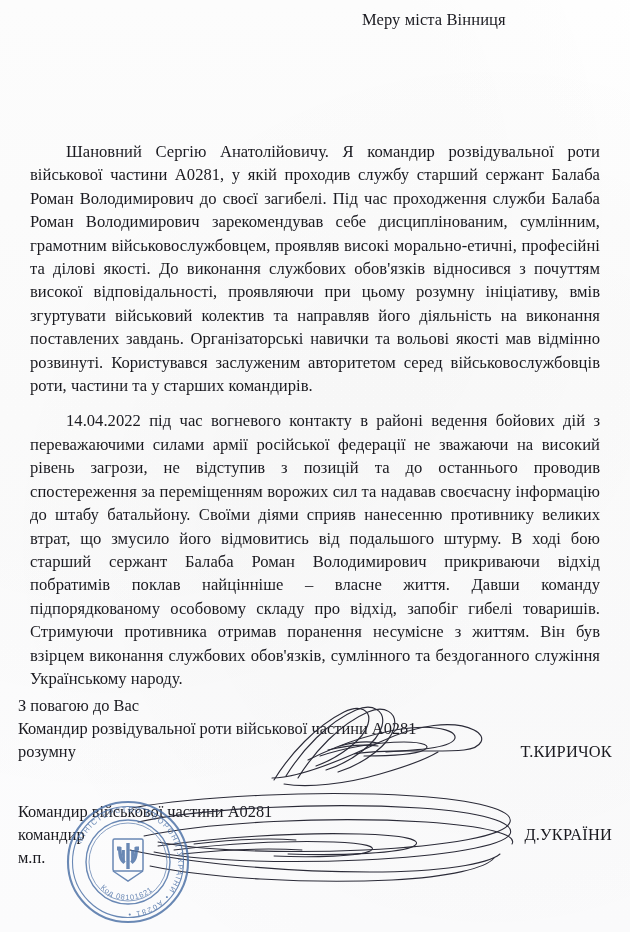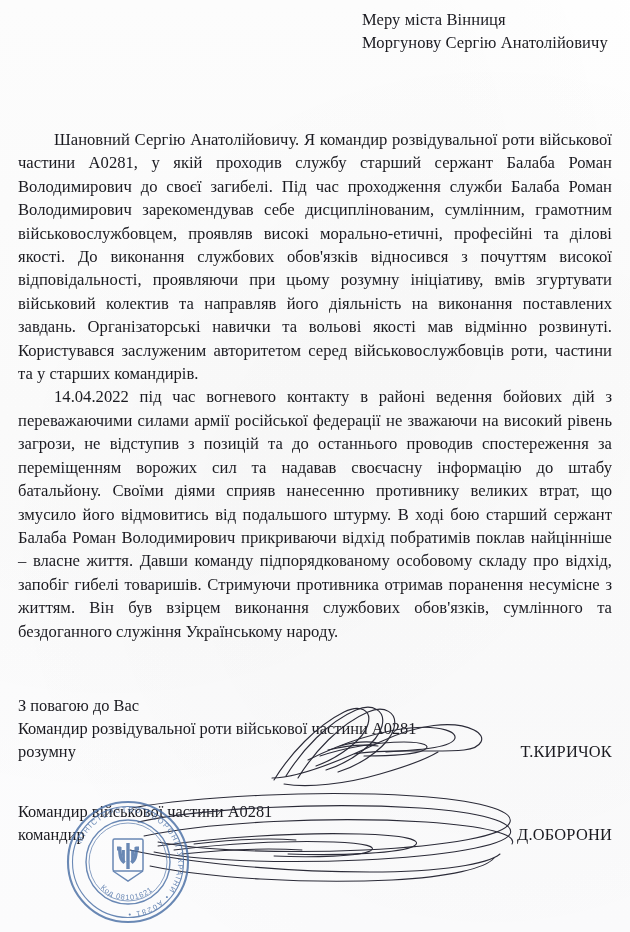--- a/index.html
+++ b/index.html
@@ -52,21 +52,21 @@
     top: 128px;
     width: 594px;
   }
   .para {
     text-align: justify;
     text-justify: inter-word;
     text-indent: 36px;
     font-size: 16.6px;
     line-height: 23.4px;
     letter-spacing: 0.02px;
-    margin: 0;
+    margin: 12px;
     hyphens: none;
   }
   .para + .para {
     margin-top: 0;
   }
 
   
   .sign-block {
     position: absolute;
     left: 18px;
@@ -133,43 +133,43 @@
 </style>
 </head>
 <body>
 
 <div class="paper"></div>
 
 <div class="page">
 
   <div class="addressee">
     <div>Меру міста Вінниця</div>
-    <div>Моргунову Сергію Анатолійовичу</div>
   </div>
 
   <div class="body-text">
     <p class="para">Шановний Сергію Анатолійовичу. Я командир розвідувальної роти військової частини А0281, у якій проходив службу старший сержант Балаба Роман Володимирович до своєї загибелі. Під час проходження служби Балаба Роман Володимирович зарекомендував себе дисциплінованим, сумлінним, грамотним військовослужбовцем, проявляв високі морально-етичні, професійні та ділові якості. До виконання службових обов'язків відносився з почуттям високої відповідальності, проявляючи при цьому розумну ініціативу, вмів згуртувати військовий колектив та направляв його діяльність на виконання поставлених завдань. Організаторські навички та вольові якості мав відмінно розвинуті. Користувався заслуженим авторитетом серед військовослужбовців роти, частини та у старших командирів.</p>
     <p class="para">14.04.2022 під час вогневого контакту в районі ведення бойових дій з переважаючими силами армії російської федерації не зважаючи на високий рівень загрози, не відступив з позицій та до останнього проводив спостереження за переміщенням ворожих сил та надавав своєчасну інформацію до штабу батальйону. Своїми діями сприяв нанесенню противнику великих втрат, що змусило його відмовитись від подальшого штурму. В ході бою старший сержант Балаба Роман Володимирович прикриваючи відхід побратимів поклав найцінніше – власне життя. Давши команду підпорядкованому особовому складу про відхід, запобіг гибелі товаришів. Стримуючи противника отримав поранення несумісне з життям. Він був взірцем виконання службових обов'язків, сумлінного та бездоганного служіння Українському народу.</p>
   </div>
 
   <div class="sign-block" id="regards-block">
     <span class="sign-row">З повагою до Вас</span>
     <span class="sign-row">Командир розвідувальної роти військової частини А0281</span>
     <span class="sign-row">
       <span>розумну</span>
       <span class="sign-name">Т.КИРИЧОК</span>
     </span>
   </div>
 
   <div class="sign-block" id="second-sign-block">
     <span class="sign-row">Командир військової частини А0281</span>
     <span class="sign-row">
       <span>командир</span>
-      <span class="sign-name">Д.ОБОРОНИ</span>
+      <span class="sign-name">Д.УКРАЇНИ</span>
     </span>
+    <span class="sign-row">м.п.</span>
   </div>
 
   <div class="signature" id="signature-one">
     <svg viewBox="0 0 270 86" fill="none" xmlns="http://www.w3.org/2000/svg">
       <g stroke="#2b2b38" stroke-width="1.15" stroke-linecap="round" stroke-linejoin="round" fill="none">
         <path d="M6 74 C 22 48, 48 20, 76 6 C 92 -2, 104 4, 100 18 C 96 34, 70 52, 48 60"></path>
         <path d="M18 70 C 34 44, 60 16, 88 4 C 104 -3, 118 4, 114 20 C 110 36, 84 56, 58 64"></path>
         <path d="M30 72 C 46 46, 72 18, 100 6 C 116 -1, 130 6, 126 22 C 122 38, 96 58, 70 66"></path>
         <path d="M4 72 C 30 72, 70 56, 112 36 C 150 18, 186 14, 206 24 C 220 31, 214 42, 196 44 C 168 47, 120 42, 86 48"></path>
         <path d="M40 54 C 68 40, 104 26, 142 22 C 172 19, 192 26, 186 34 C 180 42, 150 44, 118 46"></path>

